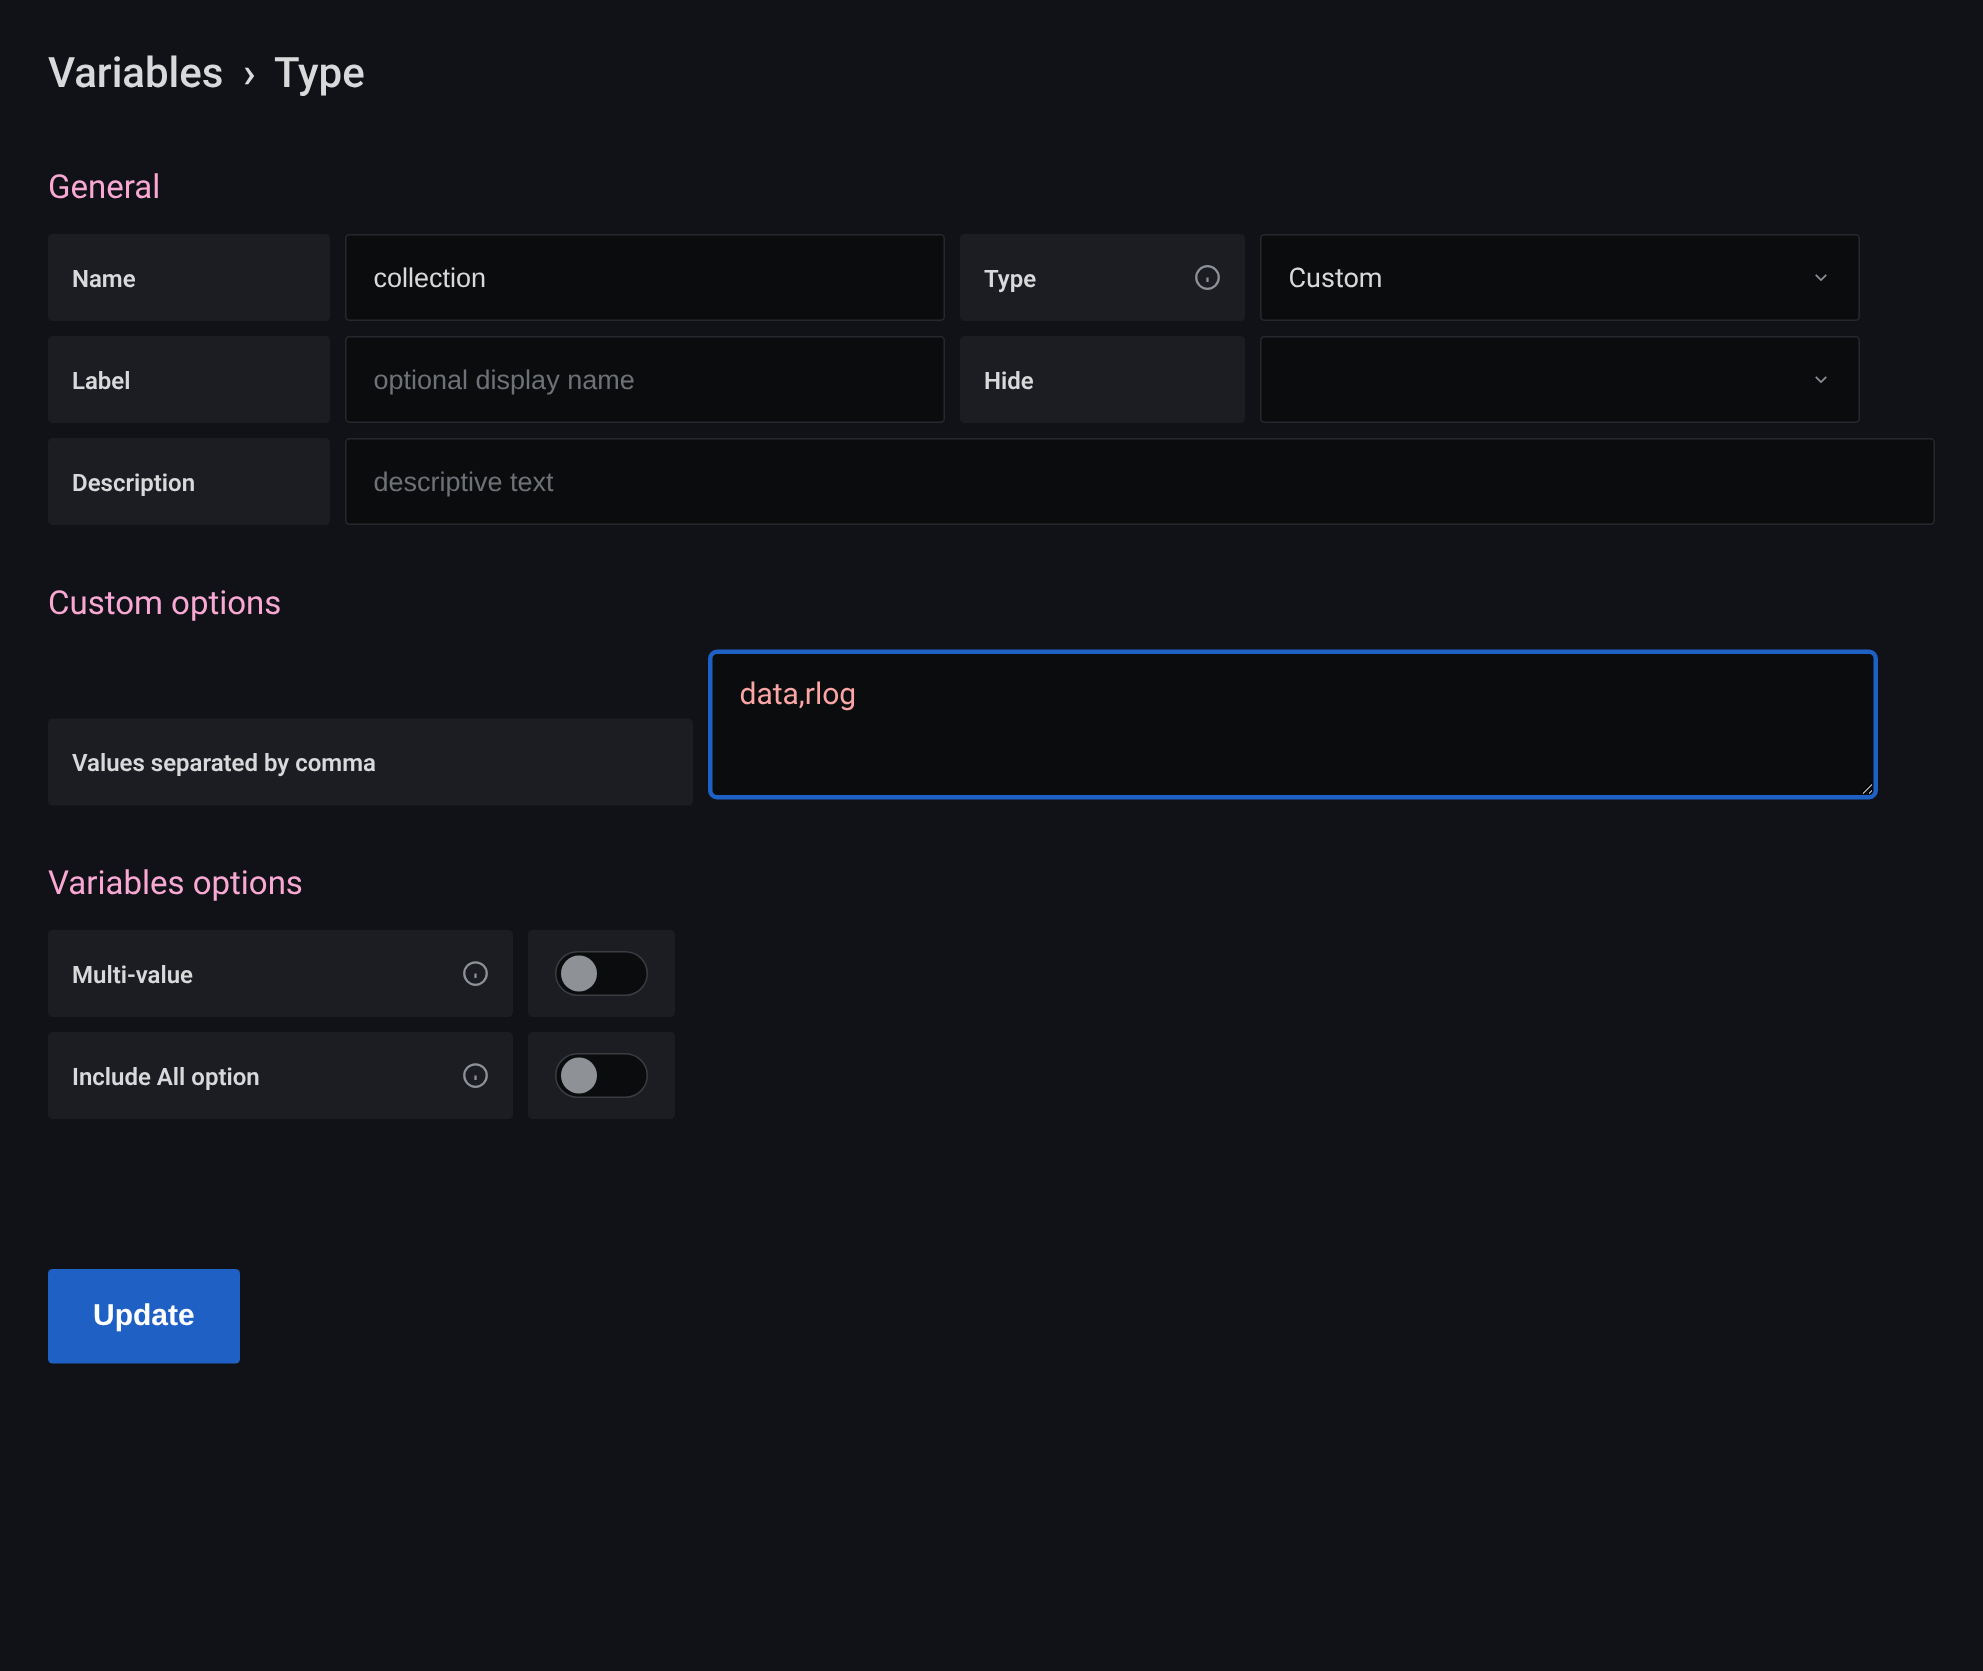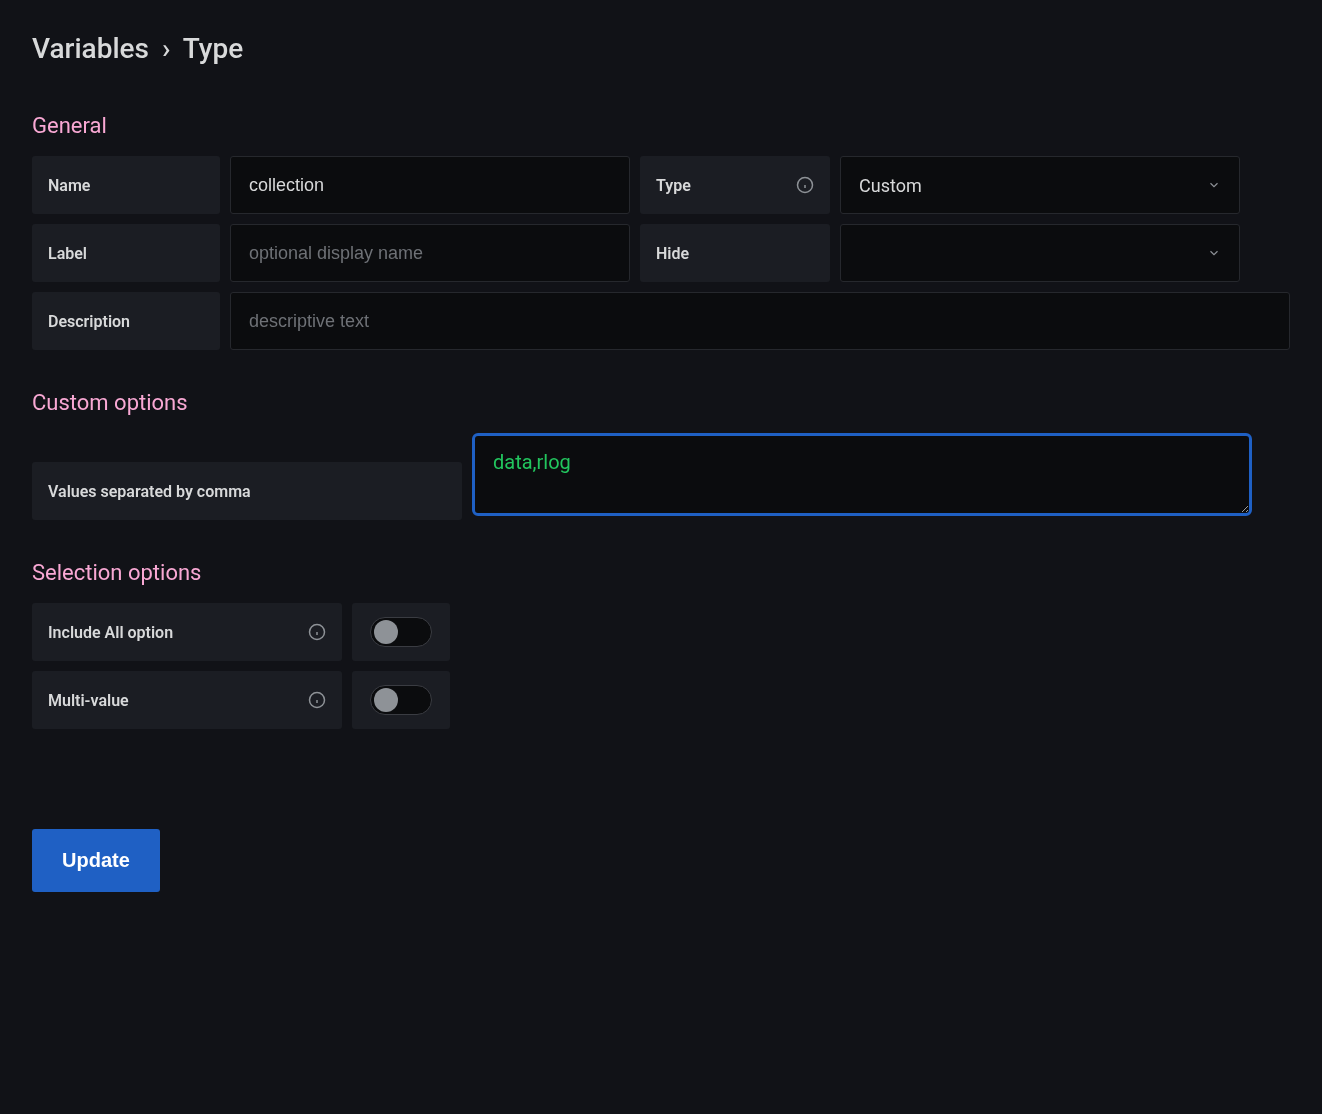--- a/index.html
+++ b/index.html
@@ -91,25 +91,25 @@
 .section { margin-bottom: 40px; }
 .textarea-wrap {
   flex: 1;
   max-width: 780px;
   position: relative;
 }
 .textarea-cell {
   background: #0b0c0e;
   border: 3px solid #1f60c4;
   border-radius: 6px;
-  color: #22c55e;
+  color: #fca5a5;
   font-size: 20px;
   padding: 14px 18px;
   width: 100%;
-  height: 83px;
+  height: 100px;
   outline: none;
   resize: both;
   font-family: inherit;
 }
 .toggle-row {
   display: flex;
   gap: 10px;
   margin-bottom: 10px;
   align-items: center;
 }
@@ -216,55 +216,55 @@
   <div class="form-row">
     <div class="label-cell w430">Values separated by comma</div>
     <div class="textarea-wrap">
       <textarea class="textarea-cell" spellcheck="true" id="values-ta" style="">data,rlog</textarea>
     </div>
   </div>
 </div>
 
 
 <div class="section">
-  <div class="section-title">Selection options</div>
+  <div class="section-title">Variables options</div>
+
+  <div class="toggle-row">
+    <div class="label-cell w310">
+      <span>Multi-value</span>
+      <span class="info-icon">
+        <svg viewBox="0 0 24 24" fill="none" stroke="currentColor" stroke-width="2">
+            <circle cx="12" cy="12" r="10"></circle>
+            <line x1="12" y1="16" x2="12" y2="12"></line>
+            <line x1="12" y1="8" x2="12.01" y2="8"></line>
+          </svg>
+      </span>
+    </div>
+    <div class="toggle">
+      <div class="toggle-track">
+          <div class="toggle-knob"></div>
+        </div>
+    </div>
+  </div>
 
   <div class="toggle-row">
     <div class="label-cell w310">
       <span>Include All option</span>
       <span class="info-icon">
         <svg viewBox="0 0 24 24" fill="none" stroke="currentColor" stroke-width="2">
             <circle cx="12" cy="12" r="10"></circle>
             <line x1="12" y1="16" x2="12" y2="12"></line>
             <line x1="12" y1="8" x2="12.01" y2="8"></line>
           </svg>
       </span>
     </div>
     <div class="toggle">
       <div class="toggle-track">
           <div class="toggle-knob"></div>
         </div>
     </div>
   </div>
-
-  <div class="toggle-row">
-    <div class="label-cell w310">
-      <span>Multi-value</span>
-      <span class="info-icon">
-        <svg viewBox="0 0 24 24" fill="none" stroke="currentColor" stroke-width="2">
-            <circle cx="12" cy="12" r="10"></circle>
-            <line x1="12" y1="16" x2="12" y2="12"></line>
-            <line x1="12" y1="8" x2="12.01" y2="8"></line>
-          </svg>
-      </span>
-    </div>
-    <div class="toggle">
-      <div class="toggle-track">
-          <div class="toggle-knob"></div>
-        </div>
-    </div>
-  </div>
 </div>
 
 <button class="update-btn">Update</button>
 
 
 
 
 </body></html>

